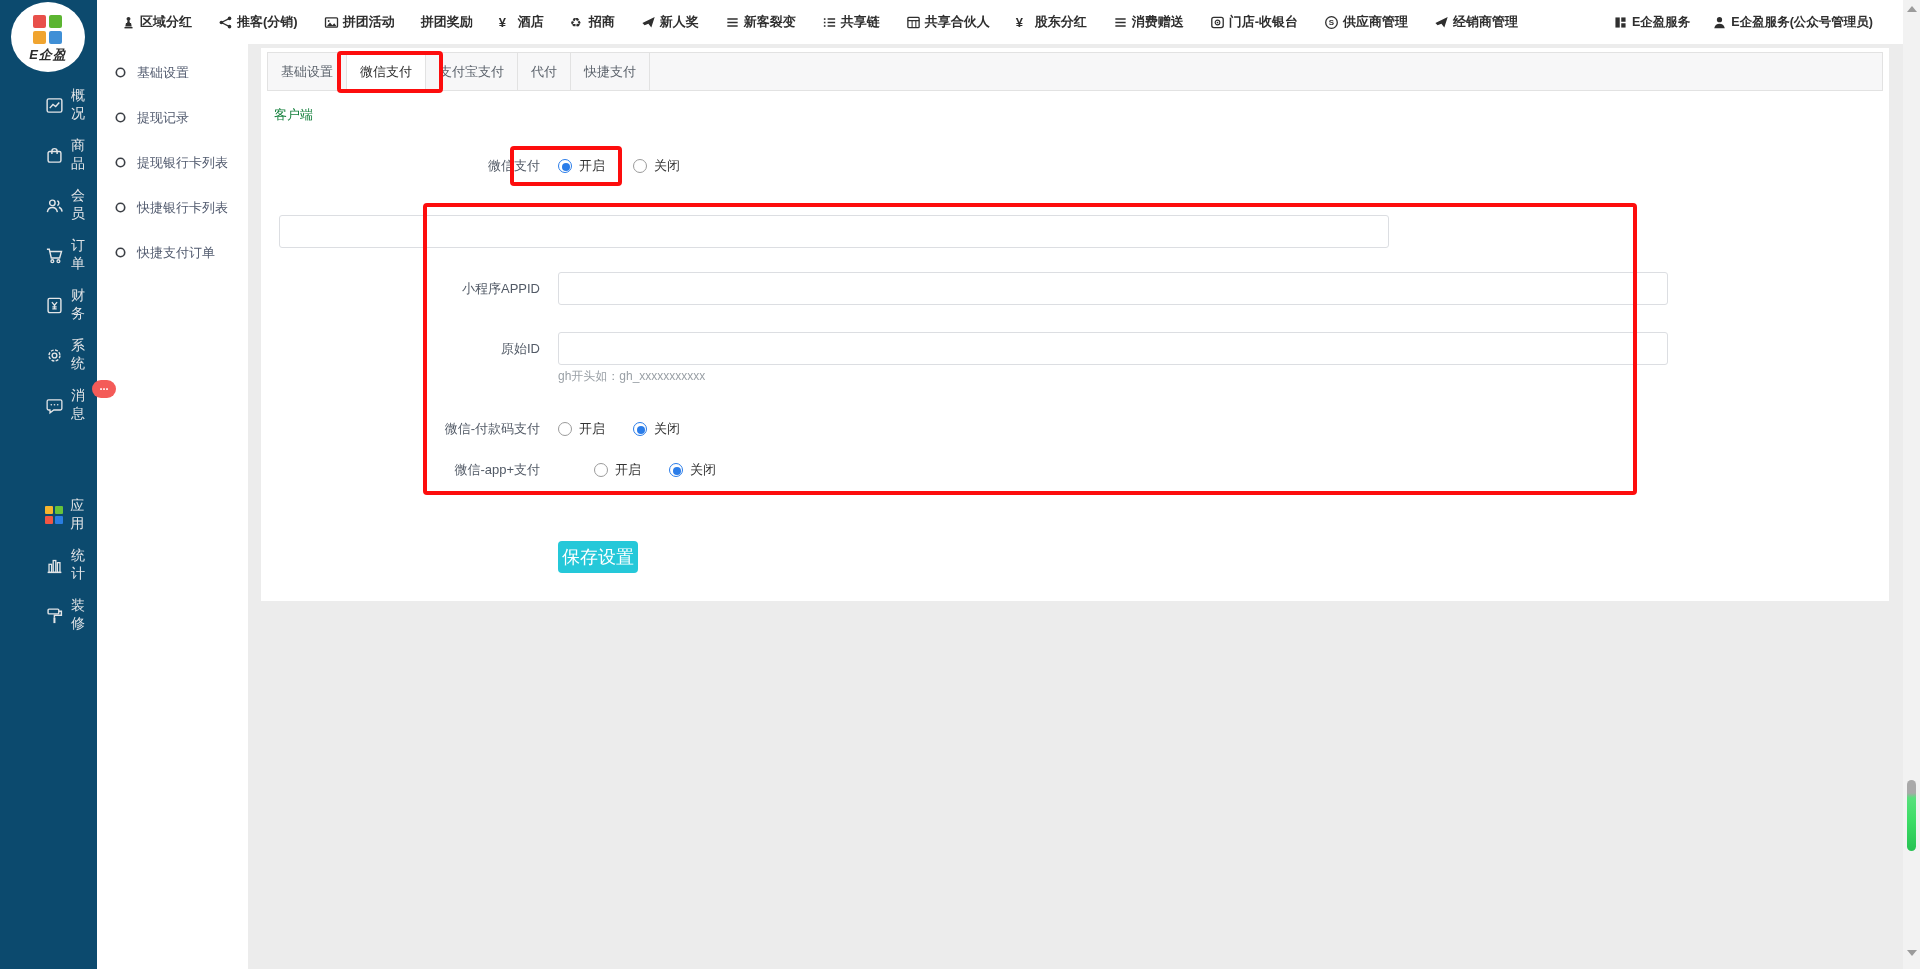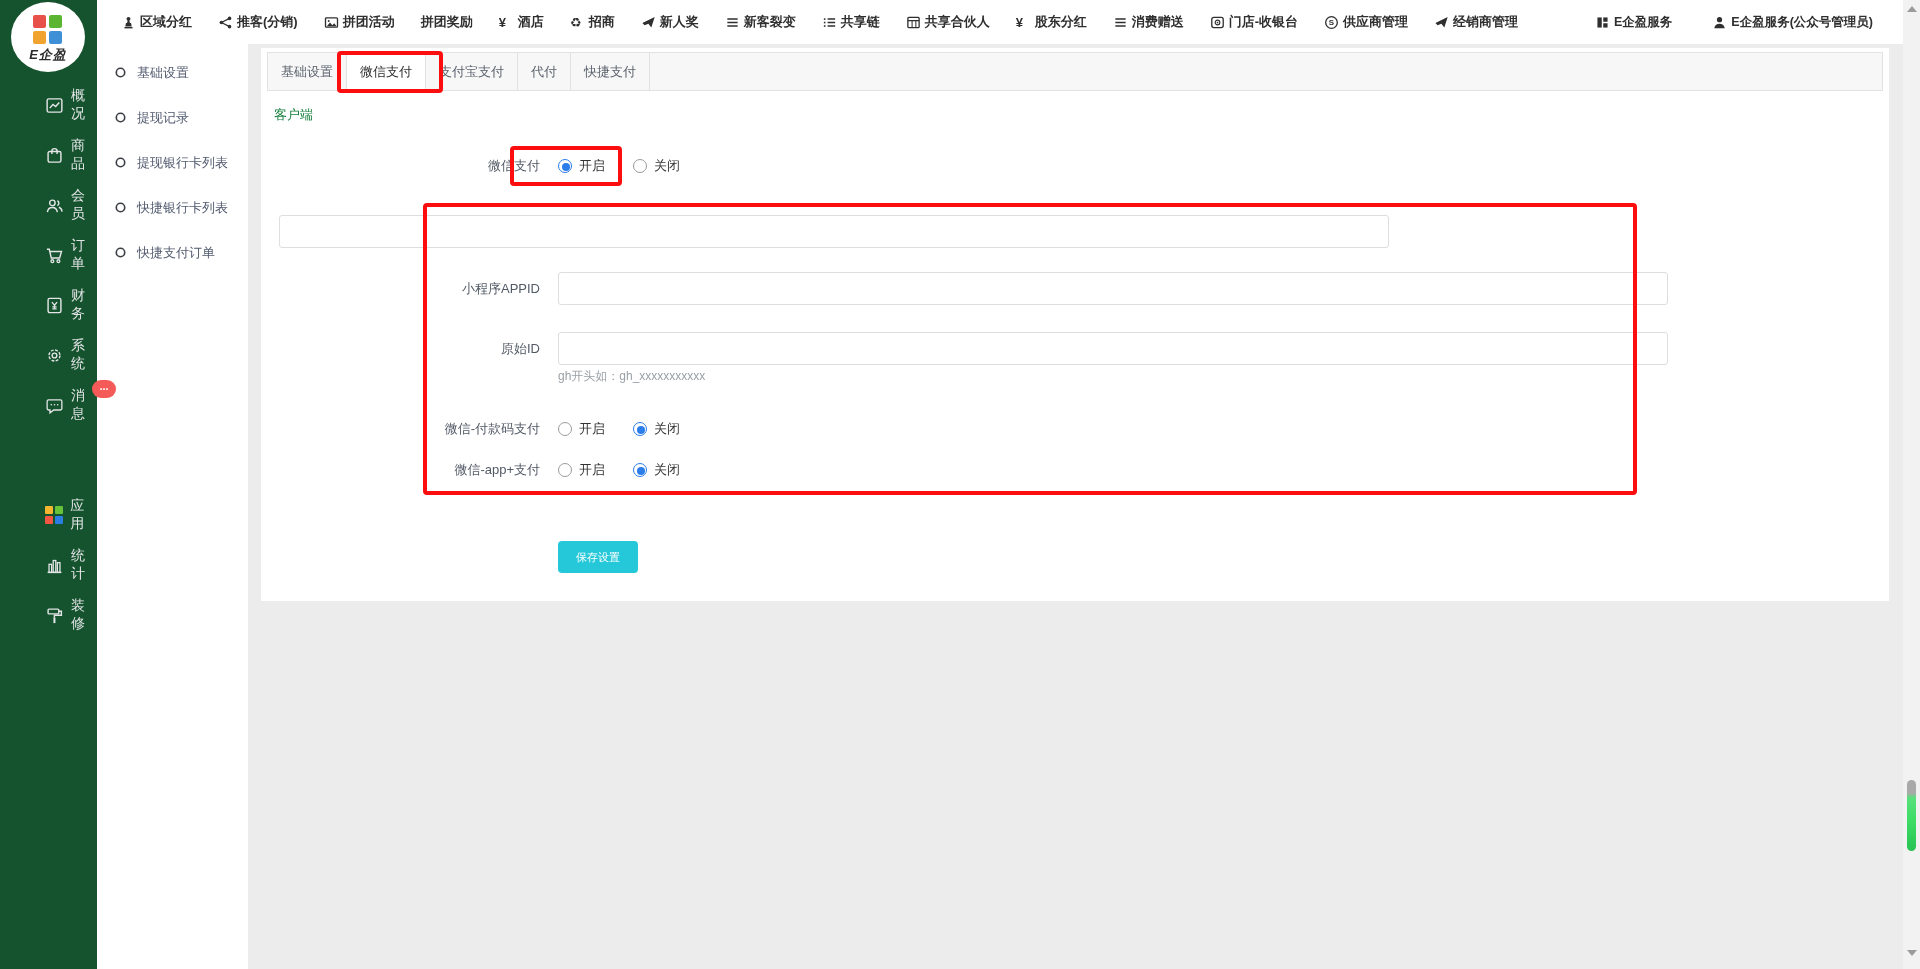--- a/index.html
+++ b/index.html
@@ -1,21 +1,21 @@
 <!DOCTYPE html>
 <html><head>
 <meta charset="utf-8">
 <style>
   * { margin:0; padding:0; box-sizing:border-box; }
   html,body { width:1920px; height:969px; overflow:hidden; background:#ececec;
               font-family:"Liberation Sans","DejaVu Sans",sans-serif; }
   #app { position:relative; width:1920px; height:969px; }
 
   
-  .sidebar { position:absolute; left:0; top:0; width:97px; height:969px; background:#14532d; z-index:5; }
+  .sidebar { position:absolute; left:0; top:0; width:97px; height:969px; background:#0c4a6e; z-index:5; }
   .logo { position:absolute; left:11px; top:2px; width:74px; height:70px; background:#fff; border-radius:50%;
           display:flex; flex-direction:column; align-items:center; justify-content:center; }
   .logo-grid { width:30px; height:30px; display:grid; grid-template-columns:13px 13px; grid-template-rows:13px 13px; gap:3px; margin-top:4px;}
   .logo-grid i { display:block; border-radius:2px; }
   .lg1{background:#e8504a;} .lg2{background:#5cb531;} .lg3{background:#f0a42f;} .lg4{background:#3f8fd6;}
   .logo-text { font-size:13px; font-weight:bold; color:#2b2b2b; margin-top:1px; letter-spacing:1px;
                text-shadow:0 0 2px #fff; font-style:italic; }
   .side-nav { position:absolute; left:0; top:80px; width:97px;padding-left:32px; }
   .nav-item { position:relative; height:50px; display:flex; align-items:center; padding-left:13px; gap:7px;
               color:#e3e5e7; font-size:14px; cursor:pointer; }
@@ -30,21 +30,21 @@
                align-items:center; justify-content:center; line-height:10px; padding:0 5px 6px 5px; }
 
   
   .topbar { position:absolute; left:97px; top:0; width:1806px; height:44px; background:#fff;
             display:flex; align-items:center; padding:0 30px 0 24px; z-index:4; }
   .tn-item { display:flex; align-items:center; gap:4px; margin-right:26px; font-size:13px; font-weight:600;
              color:#2f2f2f; white-space:nowrap; cursor:pointer; }
   .tn-item .ico { width:15px; height:15px; display:inline-flex; }
   .tn-item .ico svg { width:15px; height:15px; }
   .tn-item .glyph { font-size:13px; line-height:15px; }
-  .tb-right { margin-left:auto; display:flex; align-items:center; gap:40px; }
+  .tb-right { margin-left:auto; display:flex; align-items:center; gap:22px; }
   .tb-right .tn-item { margin-right:0; font-weight:600; font-size:12.5px; }
 
   
   .submenu { position:absolute; left:97px; top:44px; width:151px; height:925px; background:#fff; z-index:3; padding-top:6px; }
   .sm-item { height:45px; display:flex; align-items:center; gap:10px; padding-left:17px; font-size:13px;
              color:#515a6e; cursor:pointer; }
   .sm-item .ico { width:13px; height:13px; display:inline-flex; color:#3b3f45; }
   .sm-item .ico svg { width:13px; height:13px; }
 
   
@@ -58,35 +58,35 @@
   .tab.active { background:#fff; color:#2d2d2d; }
 
   .section-title { position:absolute; left:13px; top:58px; font-size:13px; color:#15803d; }
 
   .frow { position:absolute; left:0; width:1628px; display:flex; }
   .flabel { width:279px; text-align:right; font-size:13px; color:#525a66; }
   .fctrl { margin-left:18px; }
   .fr1 { top:108px; } .fr1 .flabel { line-height:20px; }
   .fr2 { top:167px; } .fr3 { top:224px; } .fr4 { top:284px; }
   .fr2 .flabel,.fr3 .flabel,.fr4 .flabel { line-height:33px; }
-  .fr5 { top:371px; } .fr6 { top:412px; }
+  .fr5 { top:371px; } .fr6 { top:412px;gap:36px; }
   .fr5 .flabel,.fr6 .flabel { line-height:20px; }
   .finput { width:1110px; height:33px; border:1px solid #dcdee2; border-radius:3px; font-size:13px;
             padding:0 8px; color:#333; outline:none; background:#fff; }
   .fhint { position:absolute; left:297px; top:320px; font-size:12px; color:#9aa0a6; }
 
   .radio-group { display:flex; align-items:center; gap:28px; height:20px; }
   .radio-opt { display:flex; align-items:center; gap:7px; font-size:13px; color:#333; cursor:pointer; }
   .radio-circle { width:14px; height:14px; border-radius:50%; border:1px solid #9b9b9b; background:#fff; position:relative; }
   .radio-opt.checked .radio-circle { border:1px solid #2b7de9; }
   .radio-opt.checked .radio-circle::after { content:""; position:absolute; left:3px; top:3px; width:8px; height:8px;
             border-radius:50%; background:#2b7de9; }
 
   .save-btn { position:absolute; left:297px; top:493px; width:80px; height:32px; background:#25c8d9; color:#fff;
-              border:none; border-radius:4px; font-size:11px; cursor:pointer; font-family:inherit; }
+              border:none; border-radius:4px; font-size:18px; cursor:pointer; font-family:inherit; }
 
   
   .anno { position:absolute; border:4px solid #fd0d0d; border-radius:4px; z-index:50; pointer-events:none; }
 
   
   .scroll-track { position:absolute; left:1903px; top:0; width:17px; height:969px; background:#f2f2f2; z-index:6; }
   .scroll-up, .scroll-down { position:absolute; left:4px; width:0; height:0; border-left:5px solid transparent;
               border-right:5px solid transparent; cursor:pointer; }
   .scroll-up { top:6px; border-bottom:6px solid #9b9b9b; }
   .scroll-down { top:950px; border-top:6px solid #9b9b9b; }

